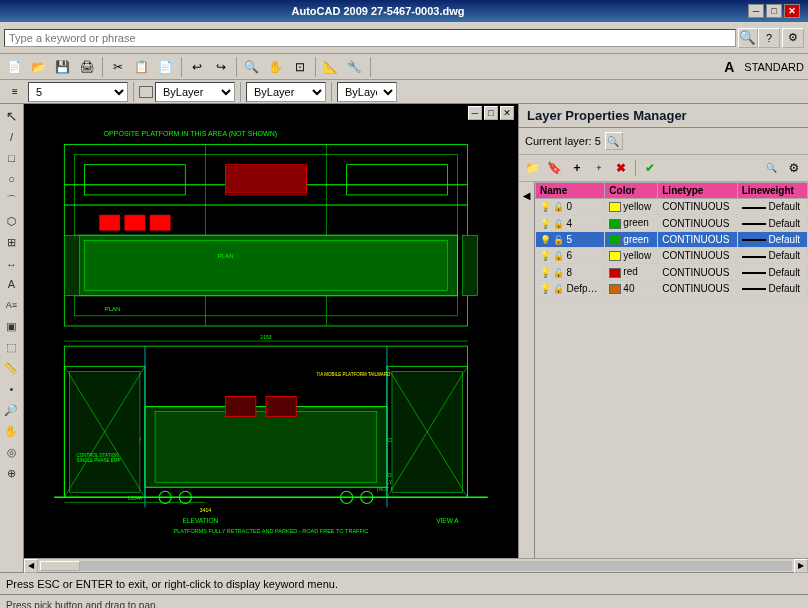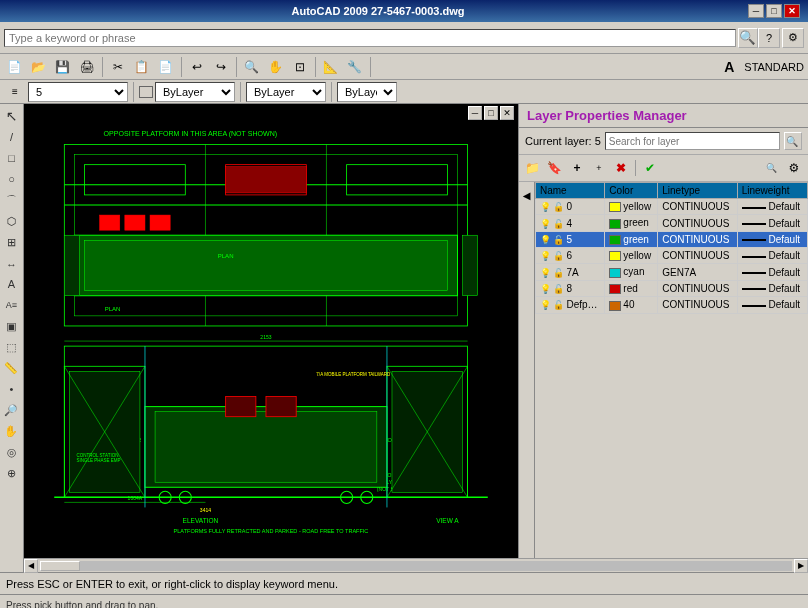--- a/index.html
+++ b/index.html
@@ -134,21 +134,21 @@
       border-left: 1px solid #888;
       display: flex;
       flex-direction: column;
     }
     #layer-panel-title {
       background: #d4d0c8;
       padding: 4px 8px;
       font-size: 13px;
       font-weight: bold;
       border-bottom: 1px solid #888;
-      color: #a21caf;
+      color: #0f172a;
     }
     #layer-panel-top {
       display: flex;
       align-items: center;
       padding: 4px 6px;
       gap: 4px;
       border-bottom: 1px solid #aaa;
     }
     #layer-panel-top .current-layer { font-size: 11px; }
     #layer-search {
@@ -200,25 +200,25 @@
       flex: 1;
       overflow-y: auto;
       overflow-x: hidden;
     }
     #layer-table {
       width: 100%;
       border-collapse: collapse;
       font-size: 10px;
     }
     #layer-table th {
-      background: #0369a1;
+      background: #ec4899;
       border: 1px solid #aaa;
       padding: 2px 4px;
       text-align: left;
-      font-weight: normal;
+      font-weight: bold;
       position: sticky;
       top: 0;
     }
     #layer-table td {
       border: 1px solid #ccc;
       padding: 2px 4px;
       white-space: nowrap;
     }
     .layer-row-selected td { background: #316ac5; color: white; }
     .color-swatch {
@@ -484,21 +484,20 @@
           <div class="draw-ctrl-btn">✕</div>
         </div>
       </div>
 
       <div id="layer-panel">
 
         <div id="layer-panel-title">Layer Properties Manager</div>
 
         <div id="layer-panel-top">
           <span class="current-layer">Current layer: 5</span>
-          <input id="layer-search" type="text" placeholder="Search for layer" style="">
           <div id="layer-search-btn">🔍</div>
         </div>
 
         <div id="layer-toolbar">
           <div class="lyr-btn">📁</div>
           <div class="lyr-btn">🔖</div>
           <div class="lyr-btn" style="font-weight:bold;">+</div>
           <div class="lyr-btn" style="font-size:9px;">+</div>
           <div class="lyr-btn" style="color:#cc0000;font-weight:bold;">✖</div>
           <div class="lyr-sep"></div>
@@ -541,26 +540,20 @@
                     <td>CONTINUOUS</td>
                     <td><span class="linetype-dash"></span> Default</td>
                   </tr>
                   <tr>
                     <td><span style="font-size:9px;margin-right:2px;">💡</span><span style="font-size:9px;margin-right:2px;">🔓</span>6</td>
                     <td><span class="color-swatch" style="background:#ffff00;"></span>yellow</td>
                     <td>CONTINUOUS</td>
                     <td><span class="linetype-dash"></span> Default</td>
                   </tr>
                   <tr>
-                    <td><span style="font-size:9px;margin-right:2px;">💡</span><span style="font-size:9px;margin-right:2px;">🔓</span>7A</td>
-                    <td><span class="color-swatch" style="background:#00cccc;"></span>cyan</td>
-                    <td>GEN7A</td>
-                    <td><span class="linetype-dash"></span> Default</td>
-                  </tr>
-                  <tr>
                     <td><span style="font-size:9px;margin-right:2px;">💡</span><span style="font-size:9px;margin-right:2px;">🔓</span>8</td>
                     <td><span class="color-swatch" style="background:#cc0000;"></span>red</td>
                     <td>CONTINUOUS</td>
                     <td><span class="linetype-dash"></span> Default</td>
                   </tr>
                   <tr>
                     <td><span style="font-size:9px;margin-right:2px;">💡</span><span style="font-size:9px;margin-right:2px;">🔓</span>Defp…</td>
                     <td><span class="color-swatch" style="background:#cc6600;"></span>40</td>
                     <td>CONTINUOUS</td>
                     <td><span class="linetype-dash"></span> Default</td>

